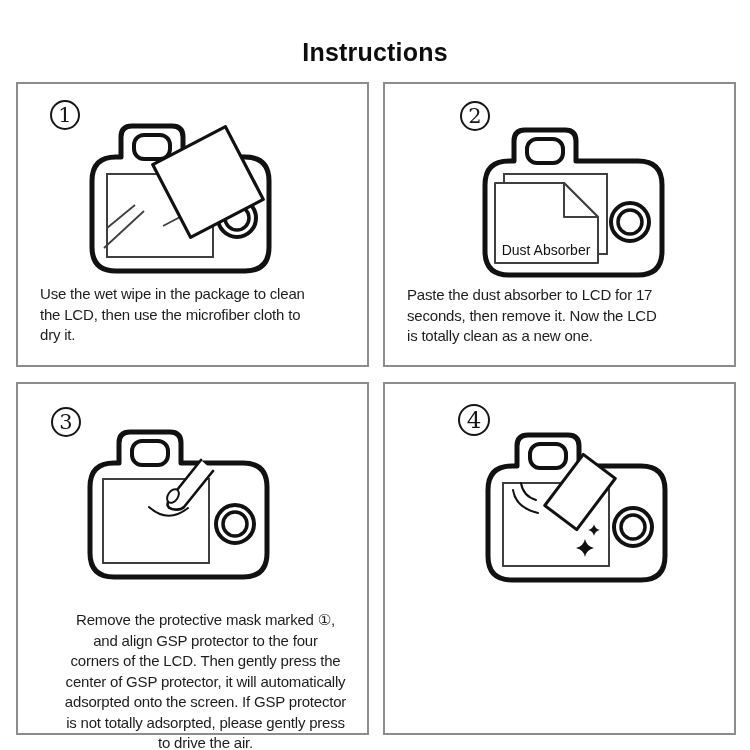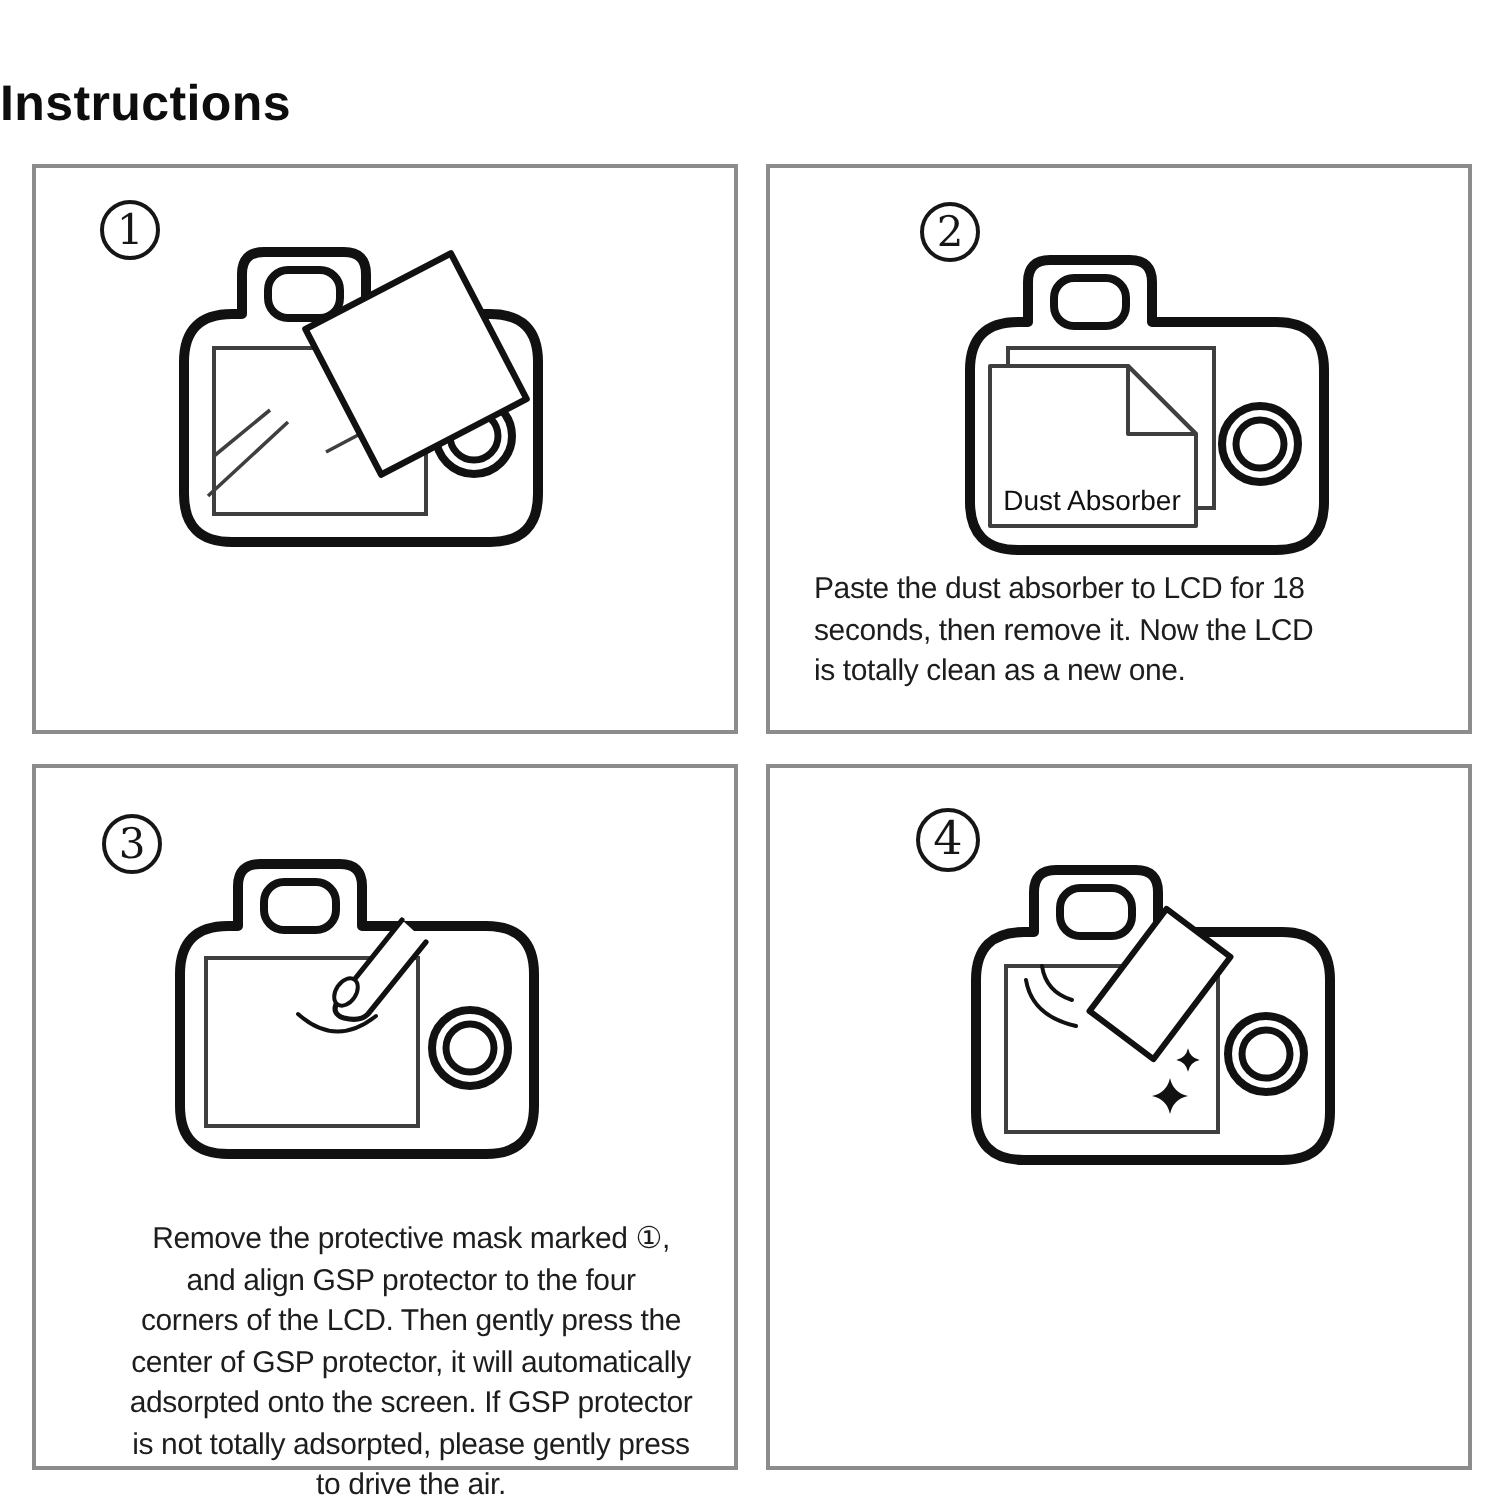--- a/index.html
+++ b/index.html
@@ -1,18 +1,18 @@
 <!DOCTYPE html>
 <html><head>
 <meta charset="utf-8">
 <style>
   html,body{margin:0;padding:0;background:#fff;}
   .page{position:relative;width:750px;height:750px;background:#ffffff;overflow:hidden;
         font-family:"Liberation Sans","DejaVu Sans",sans-serif;}
-  .title{position:absolute;left:0;right:0;top:38px;margin:0;
+  .title{position:absolute;left:0;right:0;top:38px;margin:0;text-align:center;
          font-size:25px;font-weight:bold;color:#0d0d0d;letter-spacing:0.2px;}
   .panel{position:absolute;background:#fff;border:2px solid #8c8c8c;box-sizing:border-box;}
   .p1{left:16px;top:82px;width:353px;height:285px;}
   .p2{left:383px;top:82px;width:353px;height:285px;}
   .p3{left:16px;top:382px;width:353px;height:353px;}
   .p4{left:383px;top:382px;width:353px;height:353px;}
   .step-circle{position:absolute;width:30px;height:30px;border:2px solid #161616;border-radius:50%;
                box-sizing:border-box;display:flex;align-items:center;justify-content:center;
                font-family:"DejaVu Serif",serif;font-size:21px;line-height:1;color:#161616;}
   .c1{left:32px;top:16px;}
@@ -46,41 +46,44 @@
       <rect x="20" y="53" width="106" height="83" fill="#fff" stroke="#3f3f3f" stroke-width="2"></rect>
       <path d="M20 107 L48 84 M17 127 L57 90 M76 105 L93 96" fill="none" stroke="#3f3f3f" stroke-width="1.8"></path>
       <g>
         <circle cx="150" cy="97" r="19" fill="#fff" stroke="#111" stroke-width="4"></circle>
         <circle cx="150" cy="97" r="12" fill="#fff" stroke="#111" stroke-width="3.5"></circle>
       </g>
       <g transform="translate(121,61) rotate(-27.5)">
         <rect x="-41" y="-41" width="82" height="82" fill="#fff" stroke="#111" stroke-width="3.2" stroke-linejoin="round"></rect>
       </g>
     </svg>
+    <p class="caption t1">Use the wet wipe in the package to clean
+the LCD, then use the microfiber cloth to
+dry it.</p>
   </section>
 
   <section class="panel p2">
     <div class="step-circle c2">
       <span>2</span>
     </div>
     <svg class="illu i2" width="200" height="160" viewBox="0 0 200 160">
       <path d="M34 36 V16 Q34 5 45 5 H85 Q96 5 96 16 V36 H158 Q182 36 182 60 V126 Q182 150 158 150 H29 Q5 150 5 126 V60 Q5 36 29 36 Z" fill="#fff" stroke="#111" stroke-width="5" stroke-linejoin="round"></path>
       <rect x="47" y="14" width="36" height="24" rx="10" fill="#fff" stroke="#111" stroke-width="4"></rect>
       <g>
         <circle cx="150" cy="97" r="19" fill="#fff" stroke="#111" stroke-width="4"></circle>
         <circle cx="150" cy="97" r="12" fill="#fff" stroke="#111" stroke-width="3.5"></circle>
       </g>
       <rect x="24" y="49" width="103" height="80" fill="#fff" stroke="#3f3f3f" stroke-width="2"></rect>
       <g>
         <path d="M15 58 H84 L118 92 V138 H15 Z" fill="#fff" stroke="#3f3f3f" stroke-width="2" stroke-linejoin="round"></path>
         <path d="M84 58 L84 92 L118 92 Z" fill="#fff" stroke="#3f3f3f" stroke-width="2" stroke-linejoin="round"></path>
         <text class="lcd-label" x="66" y="130" text-anchor="middle">Dust Absorber</text>
       </g>
     </svg>
-    <p class="caption t2">Paste the dust absorber to LCD for 18
+    <p class="caption t2">Paste the dust absorber to LCD for 17
 seconds, then remove it. Now the LCD
 is totally clean as a new one.</p>
   </section>
 
   <section class="panel p3">
     <div class="step-circle c3">
       <span>3</span>
     </div>
     <svg class="illu i3" width="200" height="160" viewBox="0 0 200 160">
       <path d="M34 36 V16 Q34 5 45 5 H85 Q96 5 96 16 V36 H158 Q182 36 182 60 V126 Q182 150 158 150 H29 Q5 150 5 126 V60 Q5 36 29 36 Z" fill="#fff" stroke="#111" stroke-width="5" stroke-linejoin="round"></path>

